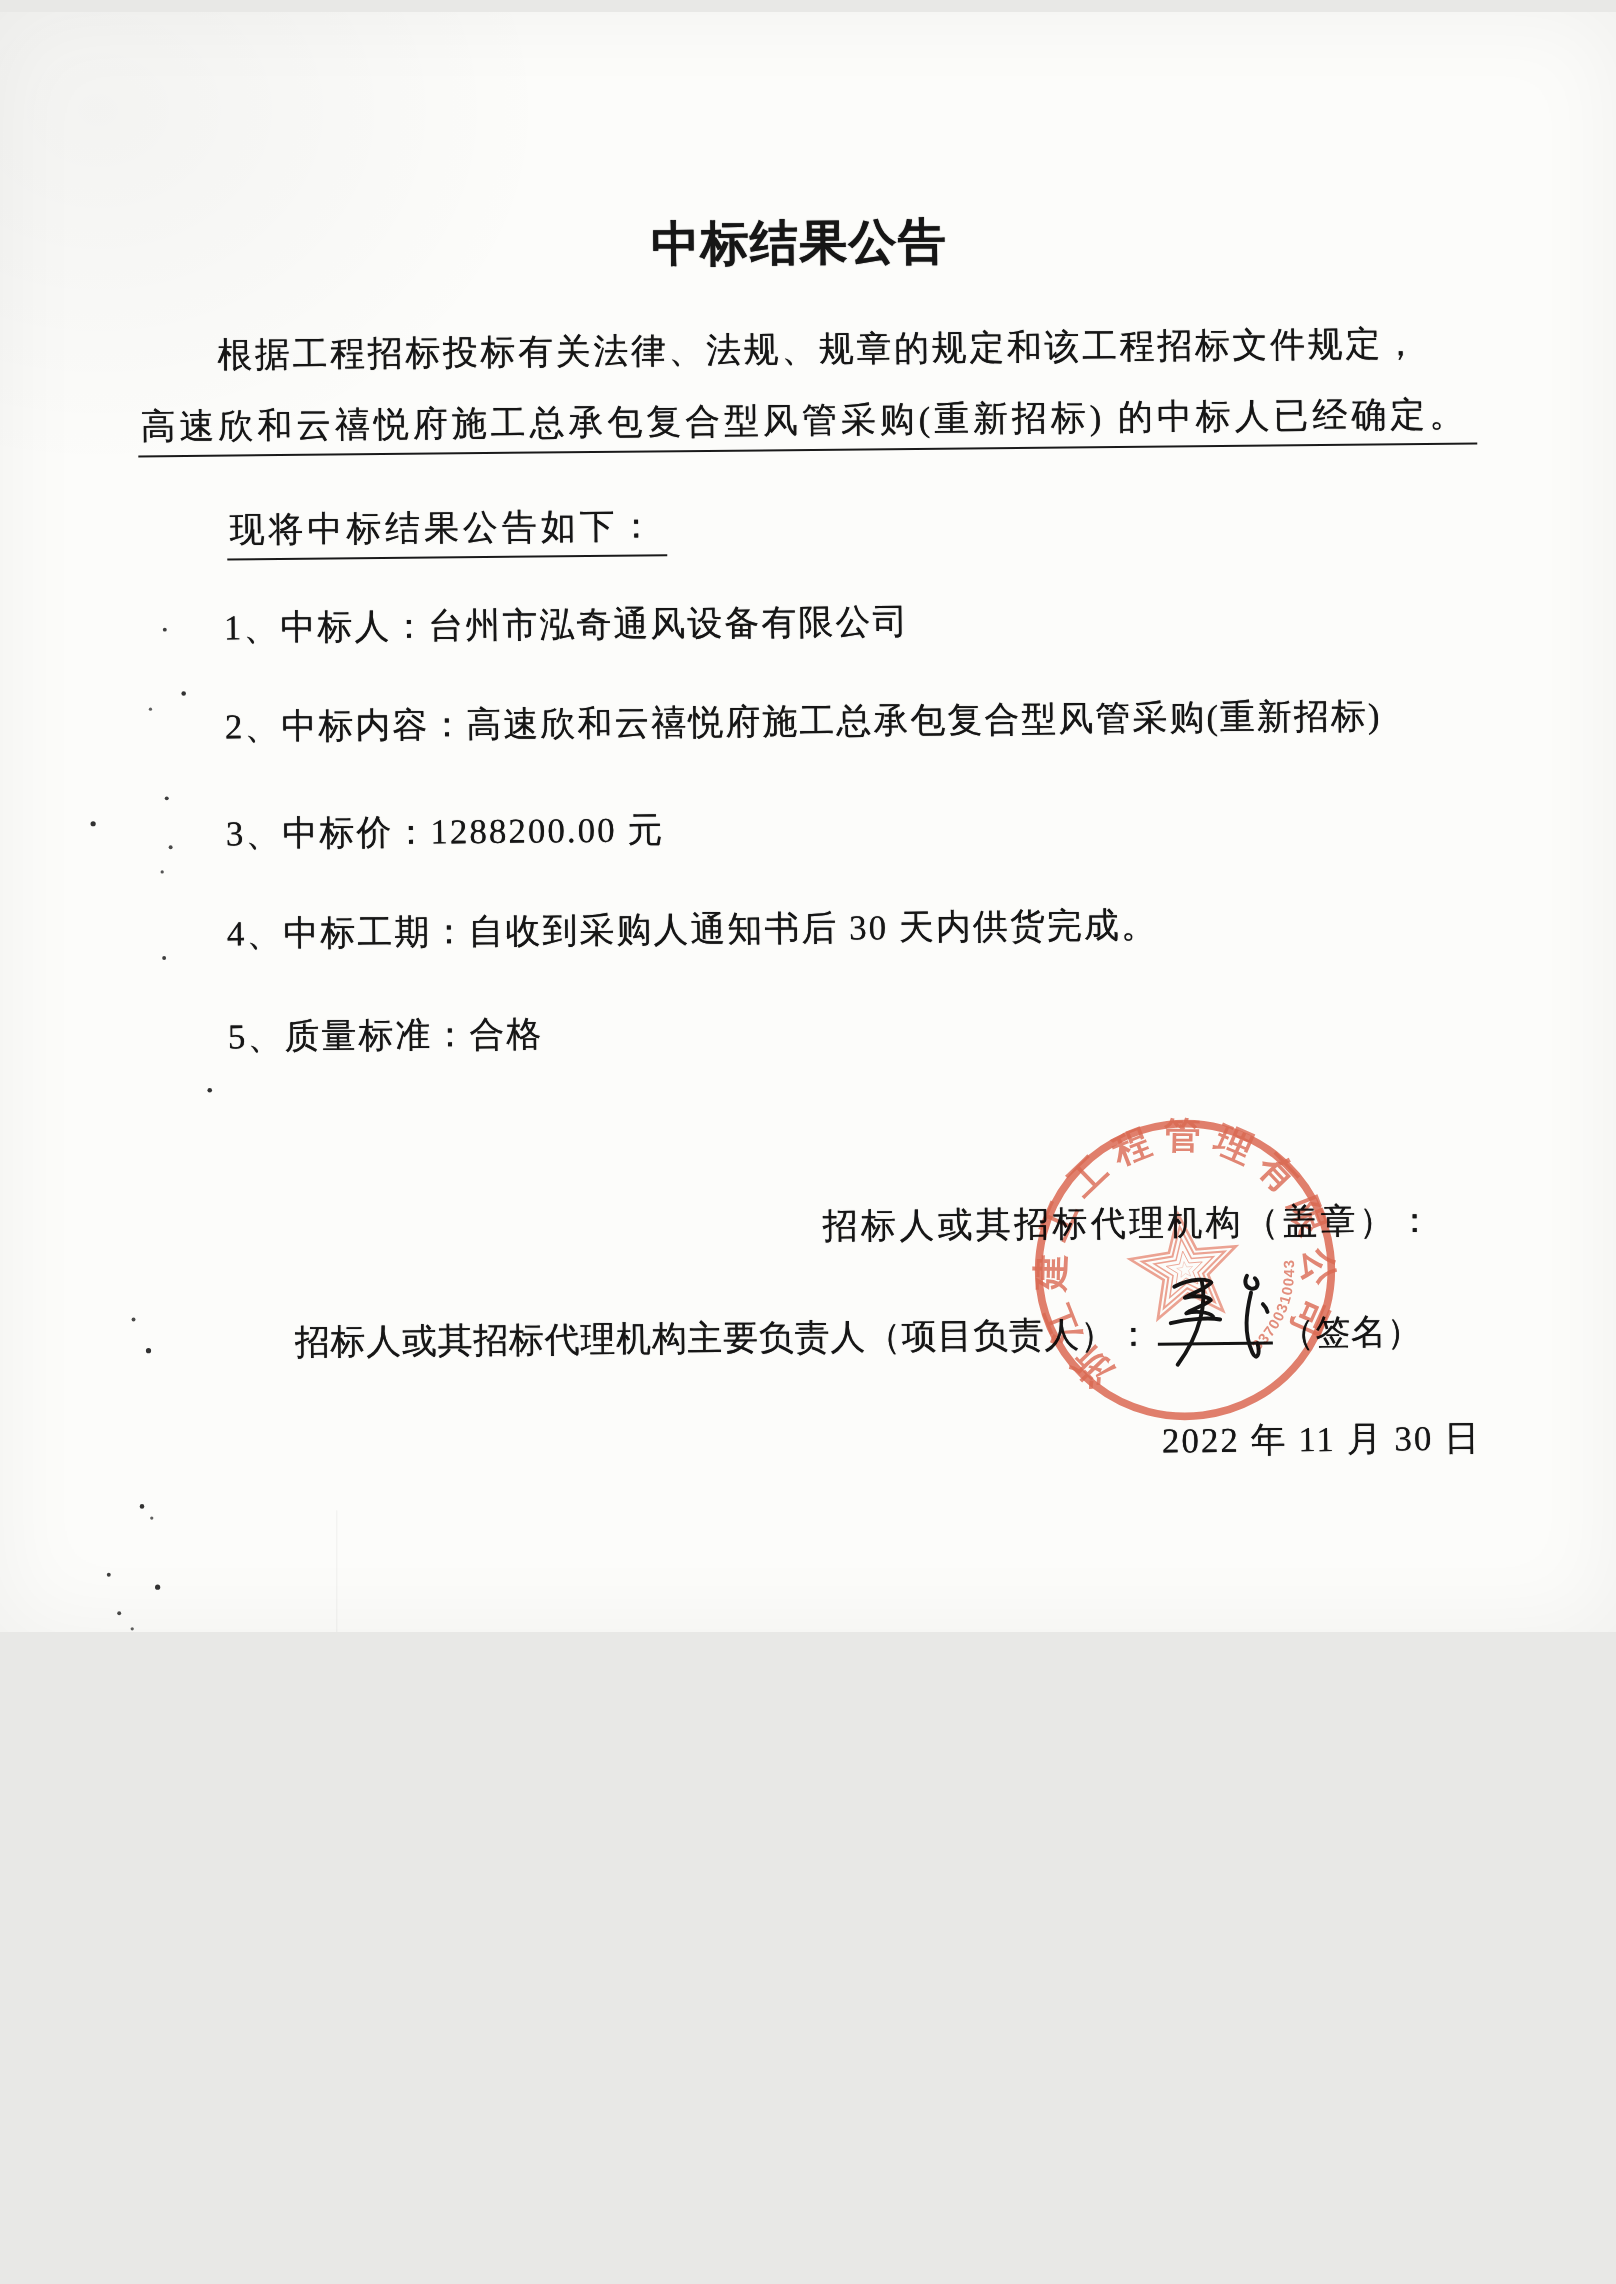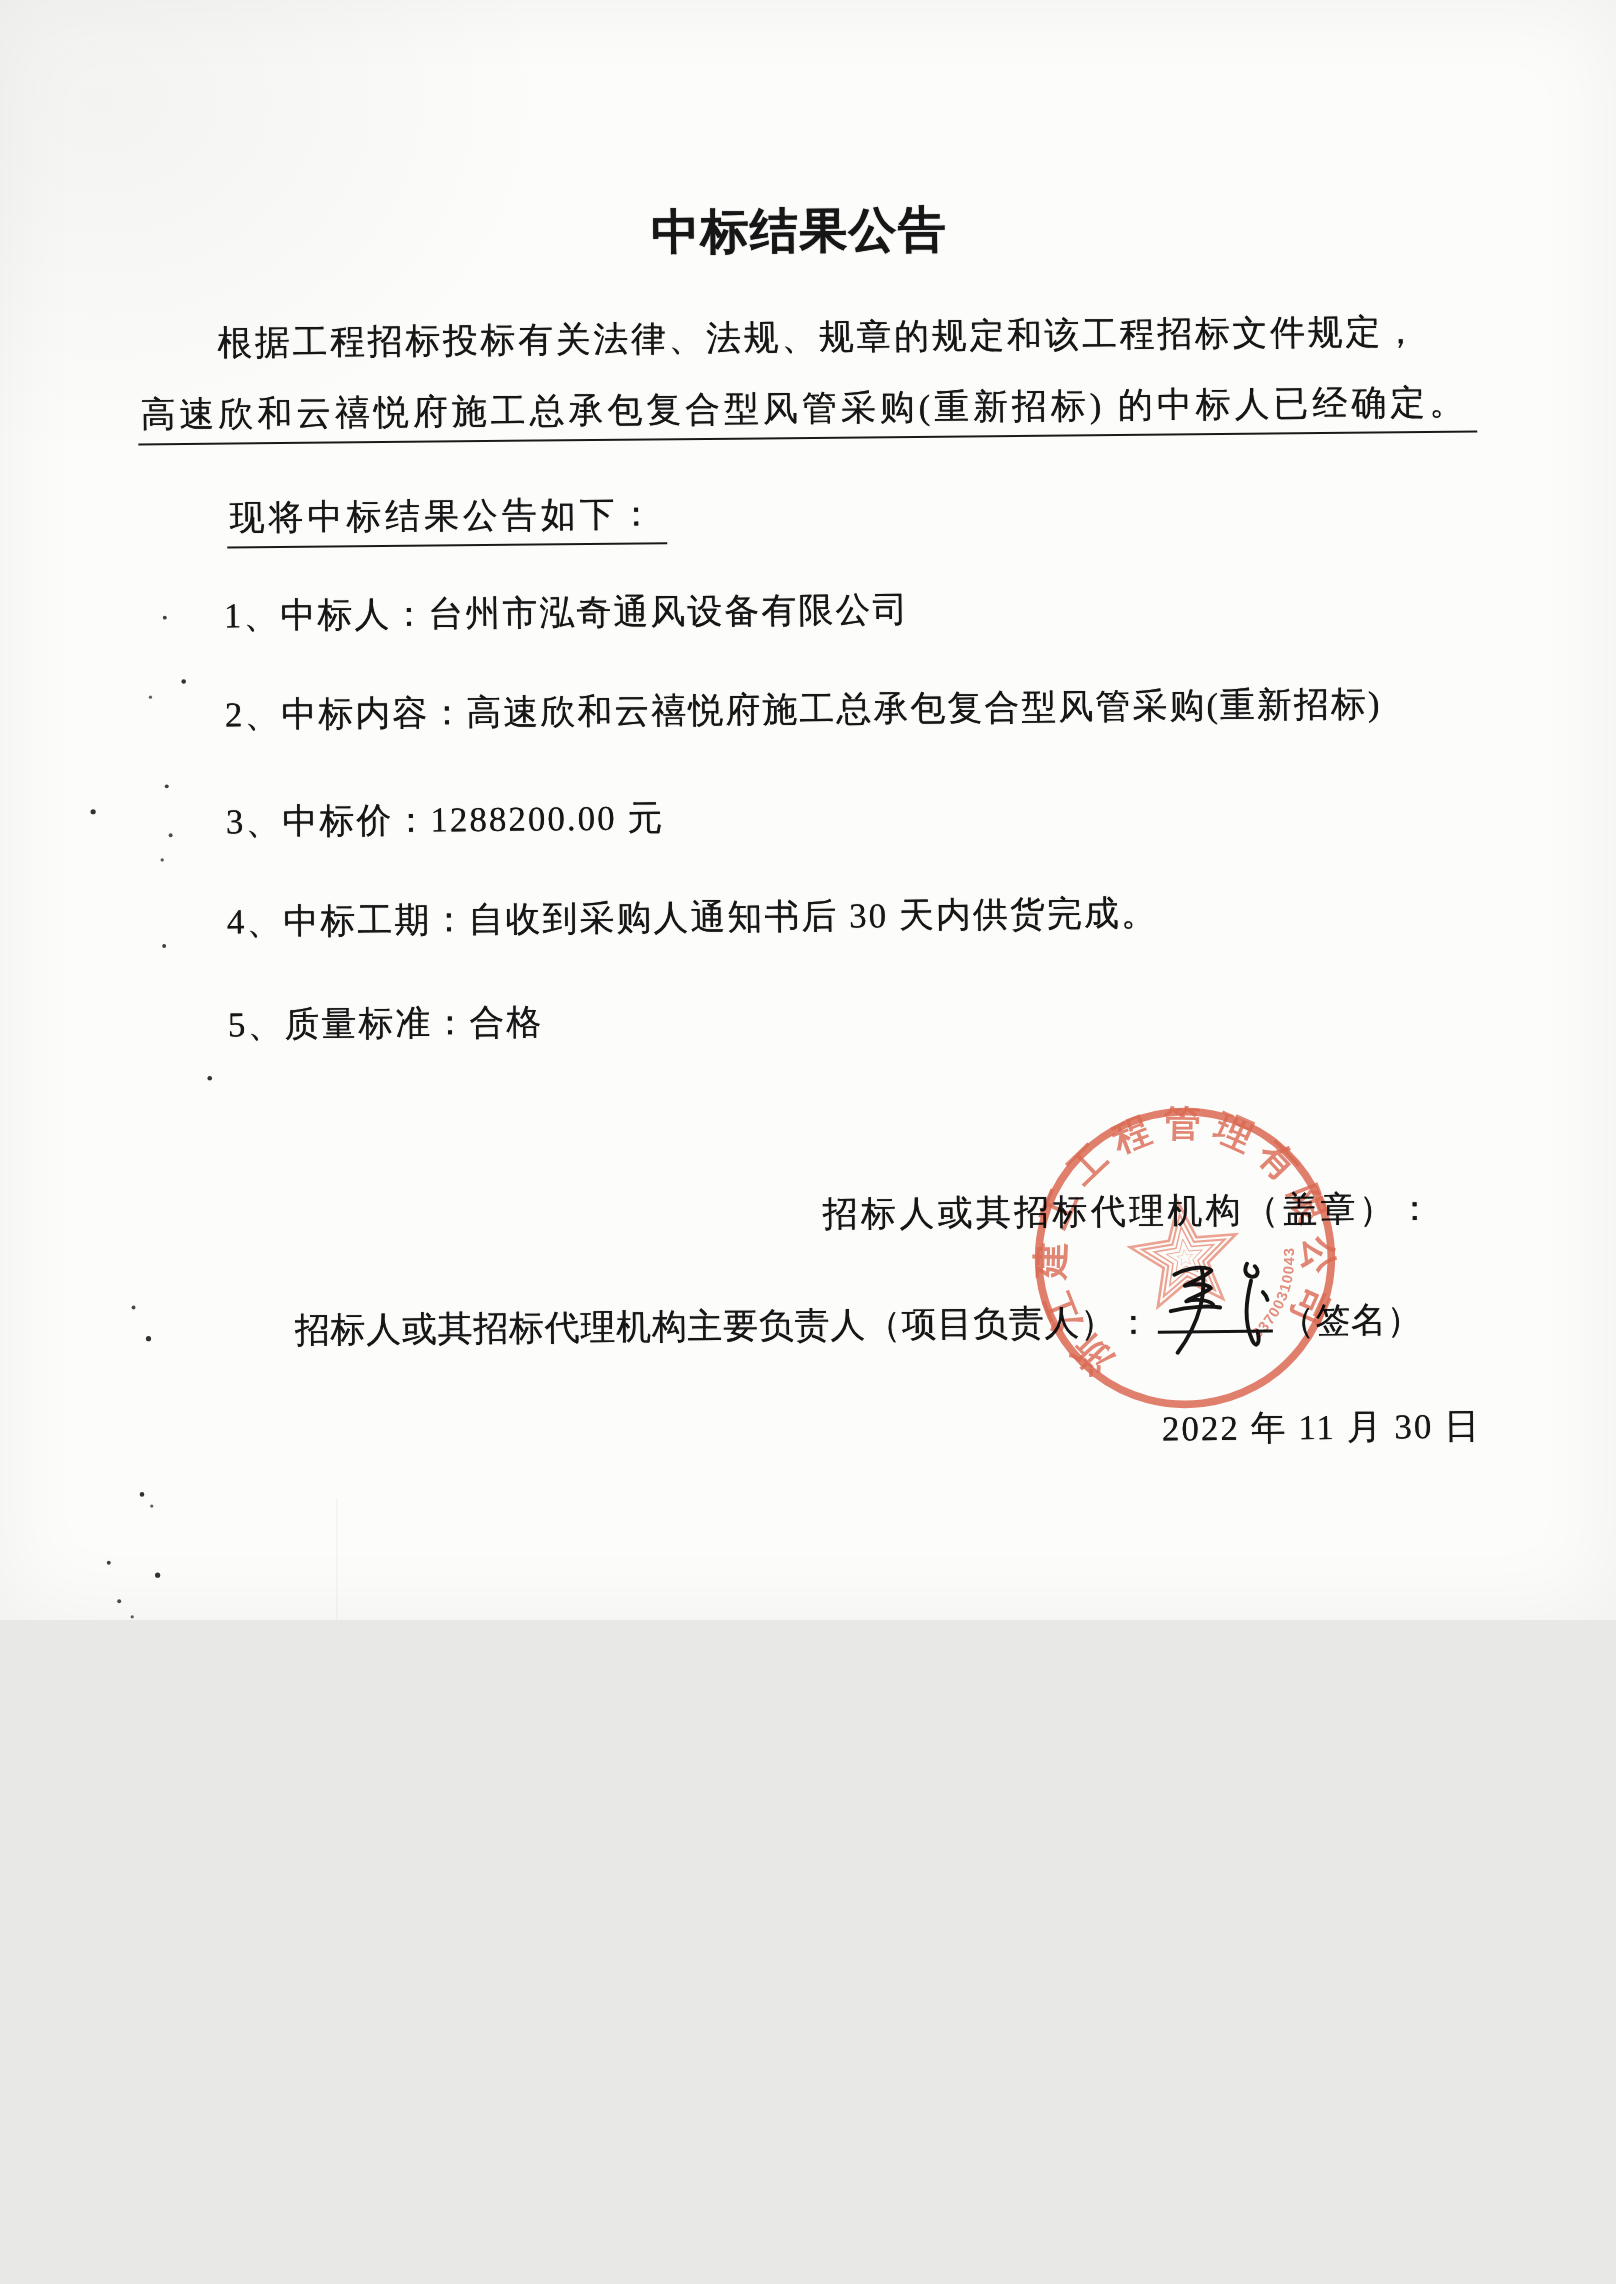--- a/index.html
+++ b/index.html
@@ -1,20 +1,20 @@
 <!DOCTYPE html>
 <html style="font-size:10.4px"><head>
 <meta charset="utf-8">
 <title>Document</title>
 <style>
   html,body{margin:0;padding:0;background:#e8e8e6;}
   .page{
     position:relative;
     width:1616px;height:1620px;
-    margin:0 auto;
+    margin:12px auto;
     background:
       radial-gradient(ellipse 651px 521px at 98px 98px, rgba(0,0,0,.035), transparent 70%),
       #fcfcfa;
     overflow:hidden;
     font-family:"Liberation Serif","DejaVu Serif",serif;
     color:#161616;
     box-shadow:inset 0 0 91px rgba(0,0,0,.05);
   }
   .layer{
     position:absolute;left:0;top:0;right:0;bottom:0;

